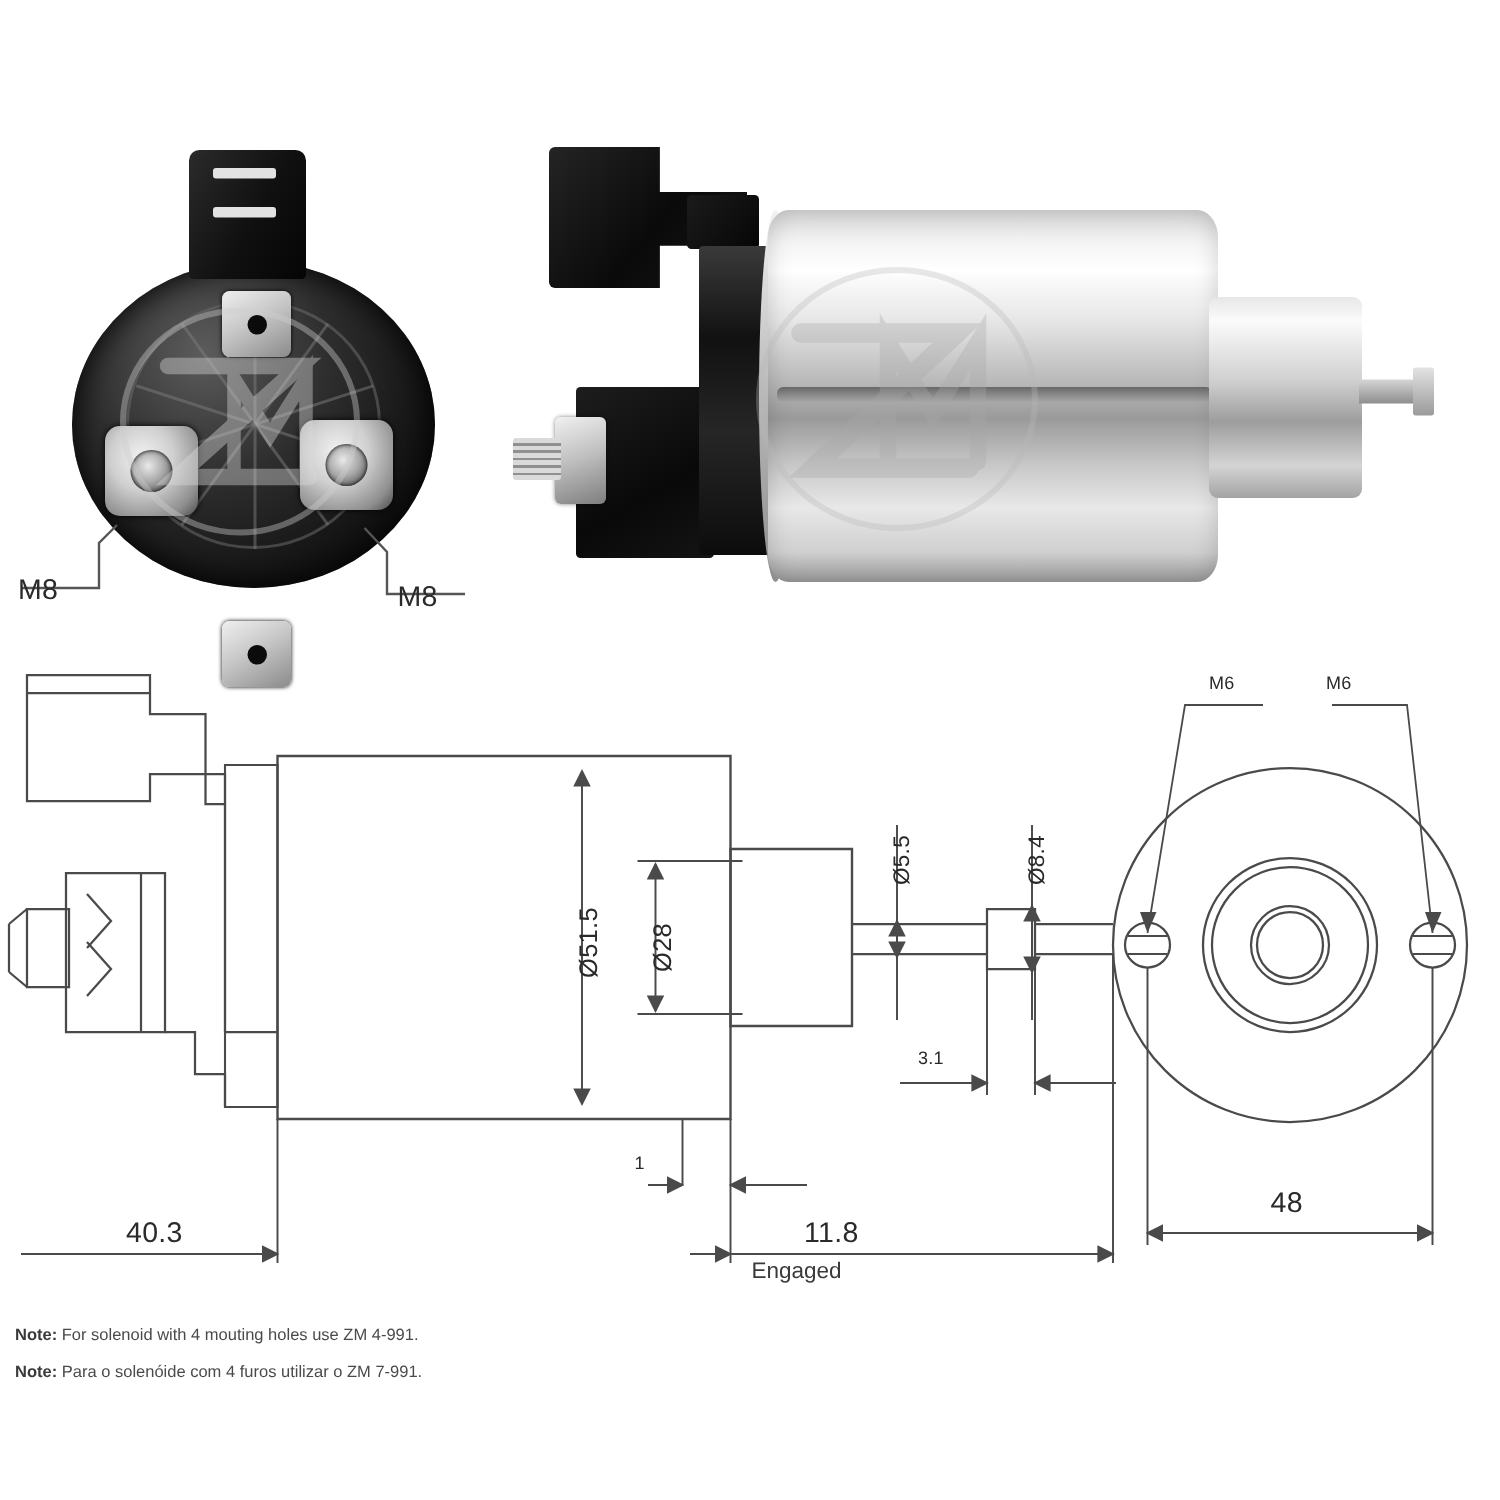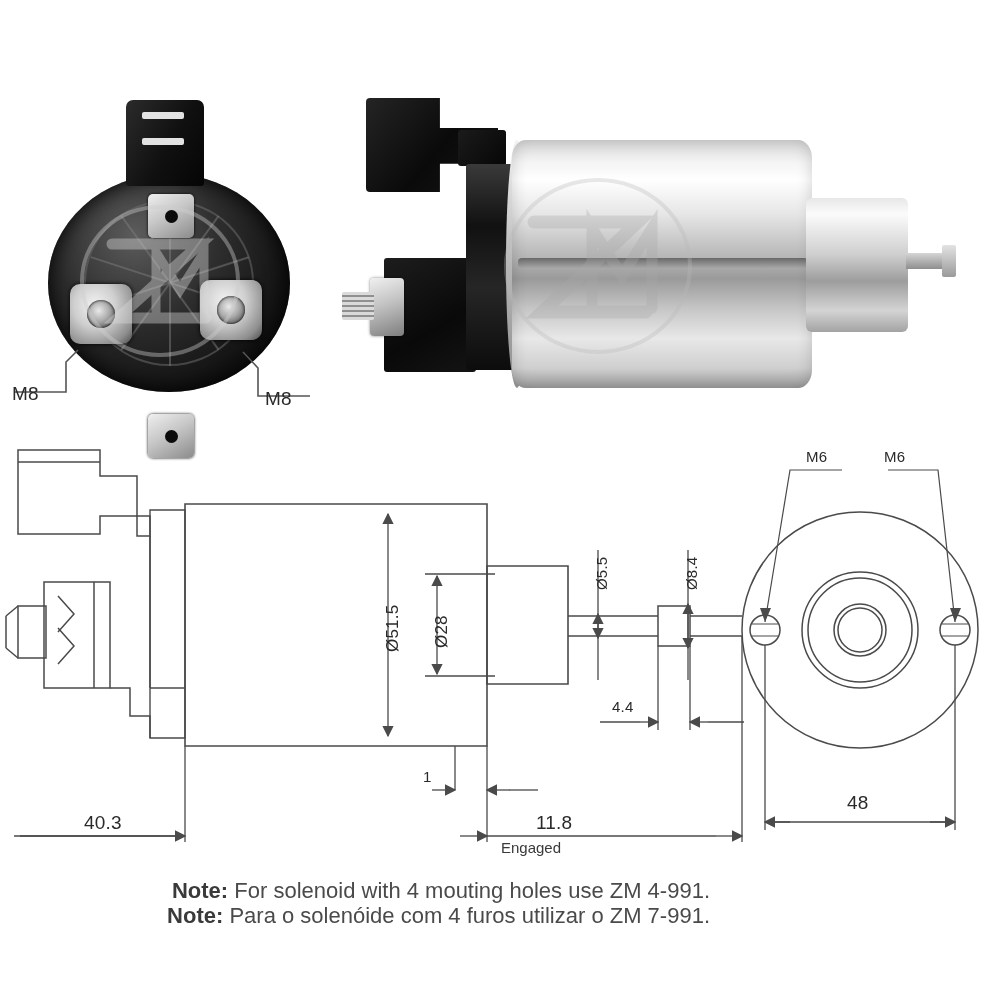--- a/index.html
+++ b/index.html
@@ -222,41 +222,40 @@
     position: absolute;
     transform-origin: 0 0;
     transform: rotate(-90deg);
     font-size: 17px;
     color: #2a2a2a;
     white-space: nowrap;
     letter-spacing: .2px;
   }
   .hlabel {
     position: absolute;
-    font-size: 15px;
+    font-size: 12px;
     color: #2a2a2a;
     white-space: nowrap;
     letter-spacing: .2px;
   }
   .smalllabel {
     position: absolute;
     font-size: 15px;
     color: #3a3a3a;
     white-space: nowrap;
   }
 
   
   #notes {
     position: absolute;
     left: 10px; top: 878px;
     width: 700px;
     color: #4a4a4a;
-    font-size: 22px;
+    font-size: 11px;
     line-height: 25px;
-    text-align: right;
   }
   #notes .note-row { white-space: nowrap; }
   #notes b { color: #3a3a3a; }
 </style>
 </head>
 <body>
 
 <div id="page">
 
   <div class="photo-area" id="photo-endview">
@@ -418,21 +417,21 @@
         <line x1="765" y1="392" x2="790" y2="392" marker-start="url(#arS)"></line>
         <line x1="930" y1="392" x2="955" y2="392" marker-end="url(#ar)"></line>
         <line x1="765" y1="392" x2="955" y2="392"></line>
       </g>
     </svg>
 
     <div class="vlabel" style="left:383px; top:222px;">Ø51.5</div>
     <div class="vlabel" style="left:432px; top:218px;">Ø28</div>
     <div class="vlabel" style="left:593px; top:160px; font-size:15px;">Ø5.5</div>
     <div class="vlabel" style="left:683px; top:160px; font-size:15px;">Ø8.4</div>
-    <div class="hlabel" style="left:612px; top:268px;">4.4</div>
+    <div class="hlabel" style="left:612px; top:268px;">3.1</div>
     <div class="hlabel" style="left:423px; top:338px;">1</div>
     <div class="hlabel" style="left:84px; top:382px; font-size:19px;">40.3</div>
     <div class="hlabel" style="left:536px; top:382px; font-size:19px;">11.8</div>
     <div class="smalllabel" style="left:501px; top:409px;">Engaged</div>
 
     <div class="hlabel" style="left:806px; top:18px;">M6</div>
     <div class="hlabel" style="left:884px; top:18px;">M6</div>
     <div class="hlabel" style="left:847px; top:362px; font-size:19px;">48</div>
   </div>
 

